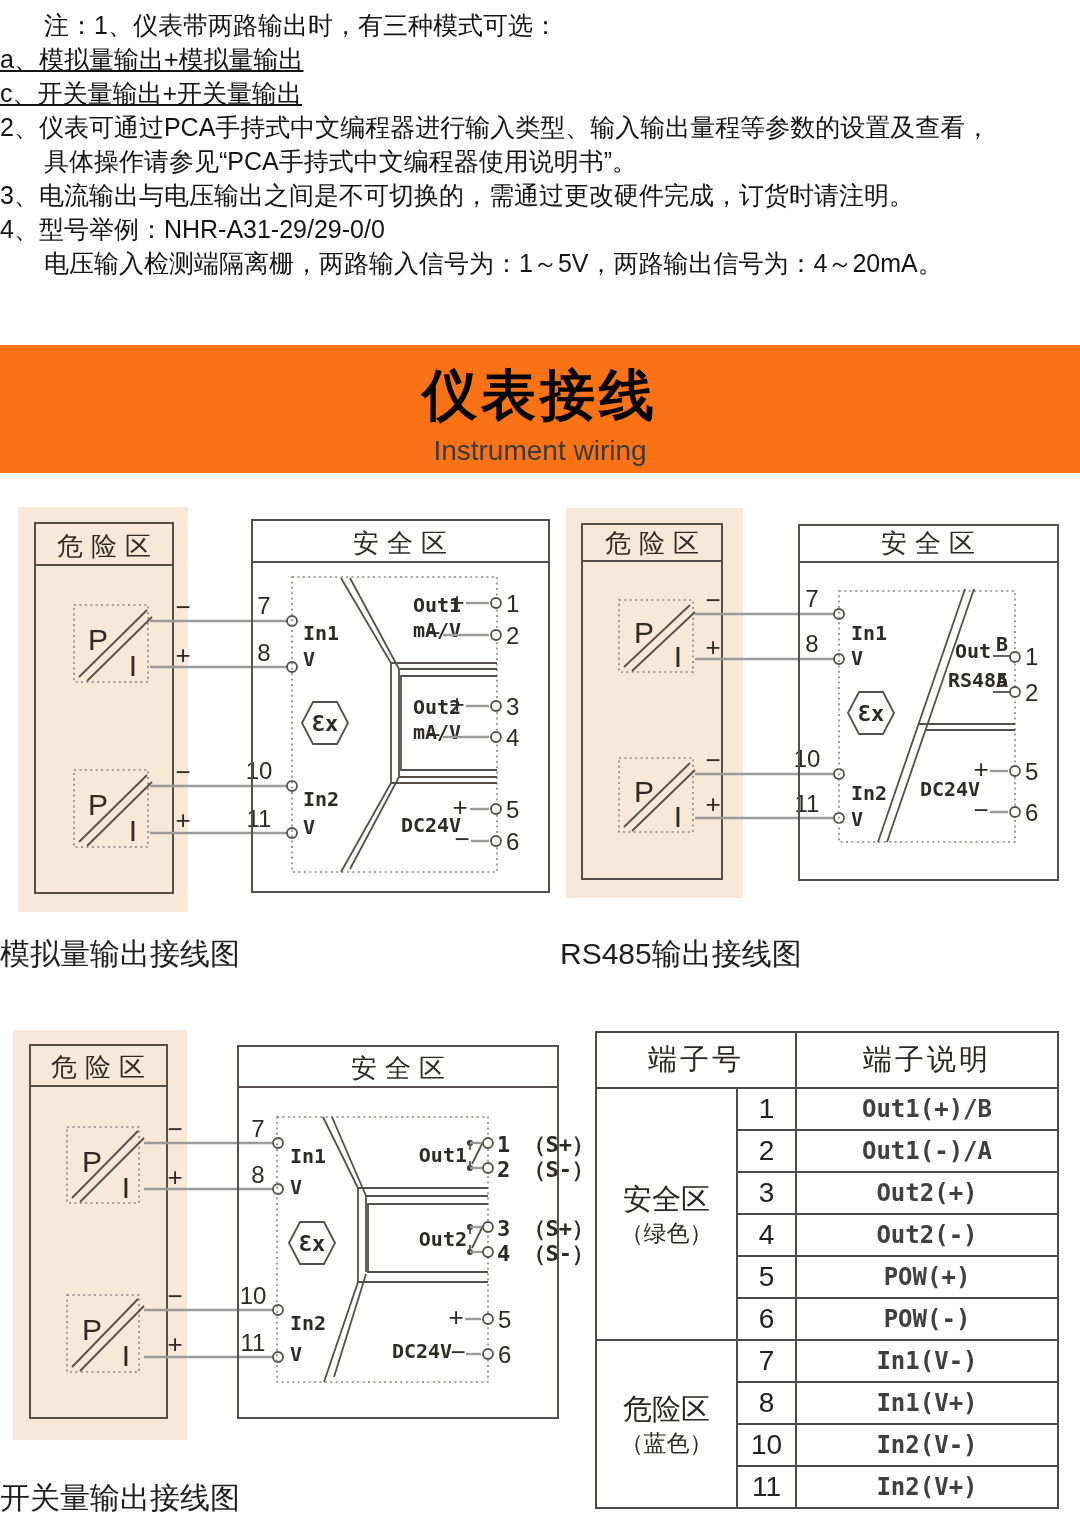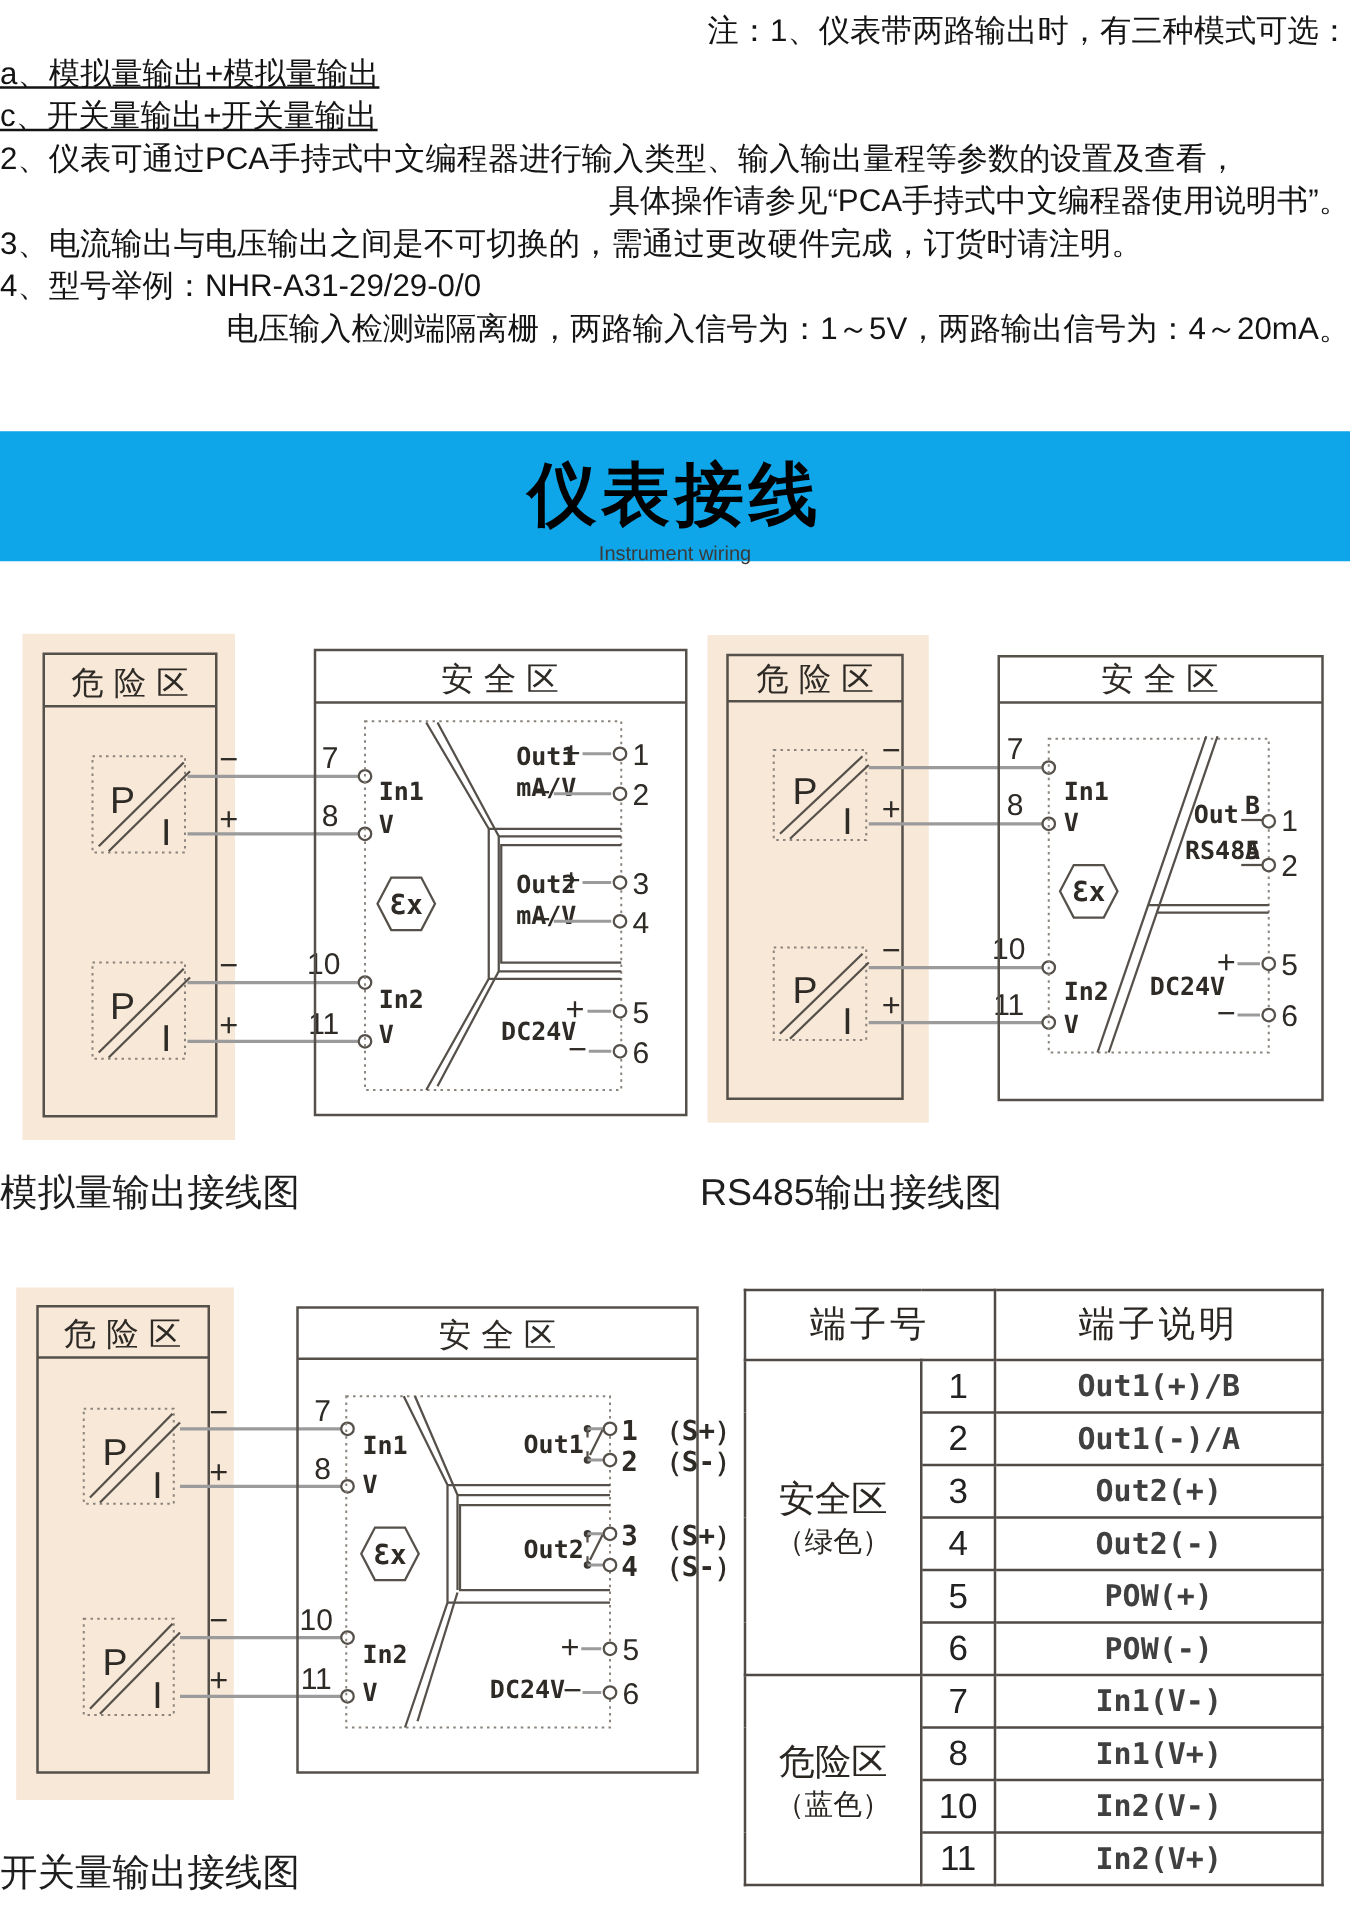--- a/index.html
+++ b/index.html
@@ -1,28 +1,28 @@
 <!DOCTYPE html>
 <html><head>
 <meta charset="utf-8">
 <style>
   html,body{margin:0;padding:0;background:#ffffff;}
   #page{position:relative;width:1080px;height:1534px;background:#fff;overflow:hidden;
         font-family:"Liberation Sans",sans-serif;color:#111;}
   
   .notes{position:absolute;left:0;top:8px;width:1080px;}
   .nline{font-size:25px;line-height:34px;height:34px;white-space:nowrap;color:#141414;}
-  .ind0{padding-left:20px;text-align:right;}
+  .ind0{padding-left:44px;}
   .ind1{}
   .ind2{text-decoration:underline;}
   
-  .banner{position:absolute;left:0;top:345px;width:1080px;height:104px;background:#0ea5e9;
+  .banner{position:absolute;left:0;top:345px;width:1080px;height:128px;background:#f97316;
           text-align:center;}
   .banner .t{font-size:55px;font-weight:bold;color:#000;letter-spacing:4px;margin-top:14px;}
-  .banner .s{font-size:16px;color:#3a3a3a;margin-top:2px;}
+  .banner .s{font-size:28px;color:#3a3a3a;margin-top:2px;}
   
   .cap{position:absolute;font-size:30px;color:#1e1e1e;text-align:left;}
   
   svg{position:absolute;overflow:visible;}
   .beige{fill:#f8e8d8;stroke:none;}
   .box{fill:none;stroke:#55504a;stroke-width:2;}
   .hline{stroke:#55504a;stroke-width:2;}
   .dotbox{fill:none;stroke:#8a847c;stroke-width:1.6;stroke-dasharray:2 3.4;}
   .wire{stroke:#9b9b9b;stroke-width:2.6;fill:none;}
   .swire{stroke:#9b9b9b;stroke-width:2.4;fill:none;}

